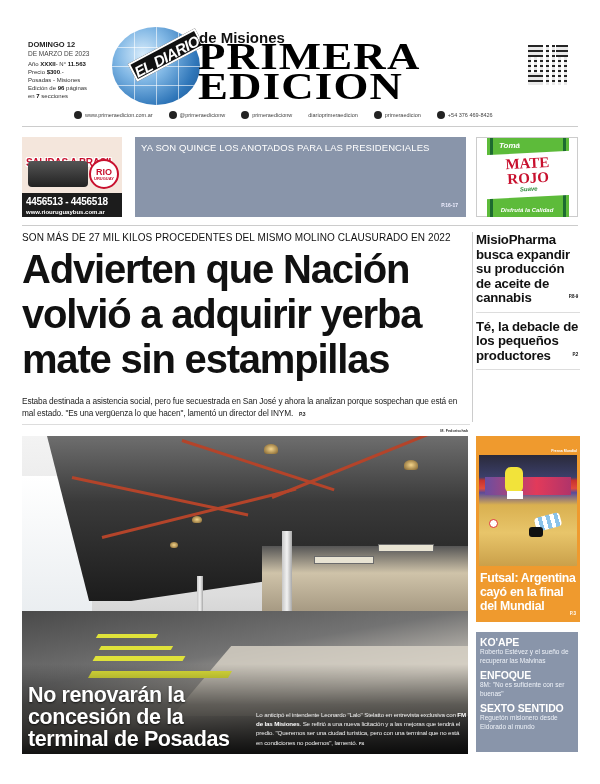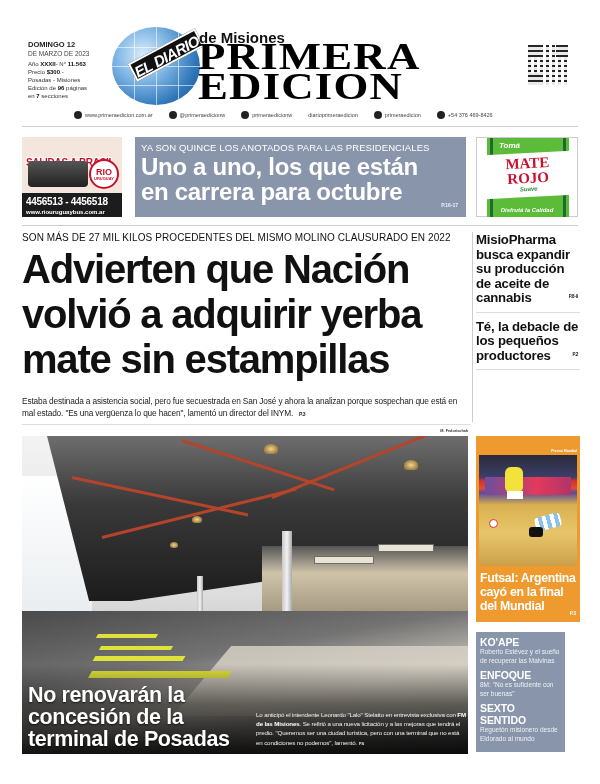--- a/index.html
+++ b/index.html
@@ -112,21 +112,21 @@
                     background: linear-gradient(180deg, #2a2a3a 0%, #3b3f6a 20%, #c7332f 23%, #e24a3a 30%, #5a4a9a 34%, #d9b050 45%, #e8c56a 70%, #caa04a 100%); }
   .deportivo .pic .banner-ad { position: absolute; left: 6px; top: 22px; width: 86px; height: 18px; background: linear-gradient(90deg,#6b4ea0,#e23a5a 60%,#b0346a); }
   .deportivo .pic .player1 { position: absolute; left: 26px; top: 12px; width: 18px; height: 26px; background: #f2e33a; border-radius: 6px; }
   .deportivo .pic .shorts1 { position: absolute; left: 28px; top: 36px; width: 16px; height: 8px; background: #fff; }
   .deportivo .pic .player2 { position: absolute; left: 56px; top: 60px; width: 26px; height: 14px; background: repeating-linear-gradient(90deg,#fff 0 4px,#8ac3ea 4px 8px); border-radius: 4px; transform: rotate(-15deg); }
   .deportivo .pic .shorts2 { position: absolute; left: 50px; top: 72px; width: 14px; height: 10px; background: #111; border-radius: 3px; }
   .deportivo .pic .ball { position: absolute; left: 10px; top: 64px; width: 9px; height: 9px; border-radius: 50%; background: #fff; border: 1px solid #d33; }
   .deportivo .headline { position: absolute; left: 4px; top: 135px; width: 100px; color: #fff; font-weight: bold; font-size: 12.3px; line-height: 14px; letter-spacing: -.3px; }
   .deportivo .pref { position: absolute; right: 4px; bottom: 6px; color: #fff; font-size: 4.5px; font-weight: bold; }
 
-  .sections-box { position: absolute; left: 476px; top: 632px; width: 89px; height: 120px; background: #8995aa; padding: 4px 4px; }
+  .sections-box { position: absolute; left: 476px; top: 632px; width: 102px; height: 120px; background: #8995aa; padding: 4px 4px; }
   .sec { margin-bottom: 4px; }
   .sec .name { color: #fff; font-weight: bold; font-size: 10.5px; line-height: 12px; letter-spacing: -.1px; }
   .sec .desc { color: #eef2f8; font-size: 6.5px; line-height: 8.5px; }
 </style>
 </head>
 <body>
 
 <header class="masthead">
   <div class="edition-info">
     <div class="day">DOMINGO 12</div>
@@ -193,24 +193,20 @@
   <div class="title">SALIDAS A BRASIL</div>
   <div class="bus"></div>
   <div class="logo"><span>RIO</span><small>URUGUAY</small></div>
   <div class="phones-bar"></div>
   <div class="phones">4456513 - 4456518</div>
   <div class="url">www.riouruguaybus.com.ar</div>
 </div>
 
 <div class="feature-box">
   <div class="kicker">YA SON QUINCE LOS ANOTADOS PARA LAS PRESIDENCIALES</div>
-  <div class="headline">
-    <div>Uno a uno, los que están</div>
-    <div>en carrera para octubre</div>
-  </div>
   <div class="page-ref">P.16-17</div>
 </div>
 
 <div class="ad-mate">
   <div class="green"></div>
   <div class="stripe" style="left:13px"></div>
   <div class="stripe" style="left:86px"></div>
   <div class="toma">Tomá</div>
   <div class="banner">
     <div class="brand">

